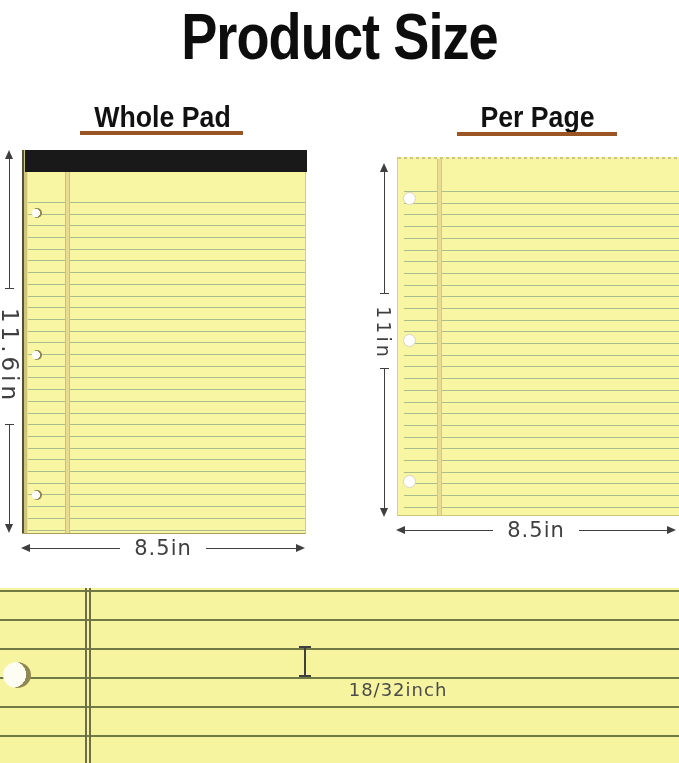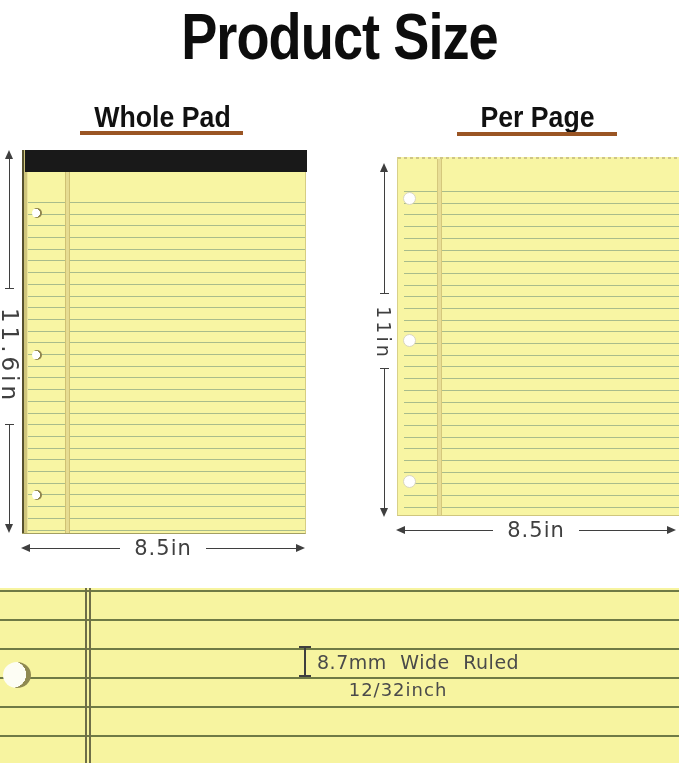--- a/index.html
+++ b/index.html
@@ -149,17 +149,16 @@
     <div class="ah-right"></div>
   </div>
 
   <div class="closeup">
     <div class="ruling-closeup"></div>
     <div class="margin-closeup"></div>
     <div class="hole-closeup"></div>
     <div class="ibeam-stem"></div>
     <div class="ibeam-cap ibeam-cap-top"></div>
     <div class="ibeam-cap ibeam-cap-bottom"></div>
-    <div class="closeup-label closeup-label-1">8.7mm Wide Ruled</div>
-    <div class="closeup-label closeup-label-2">12/32inch</div>
+    <div class="closeup-label closeup-label-2">18/32inch</div>
   </div>
 
 </div>
 
 </body></html>

